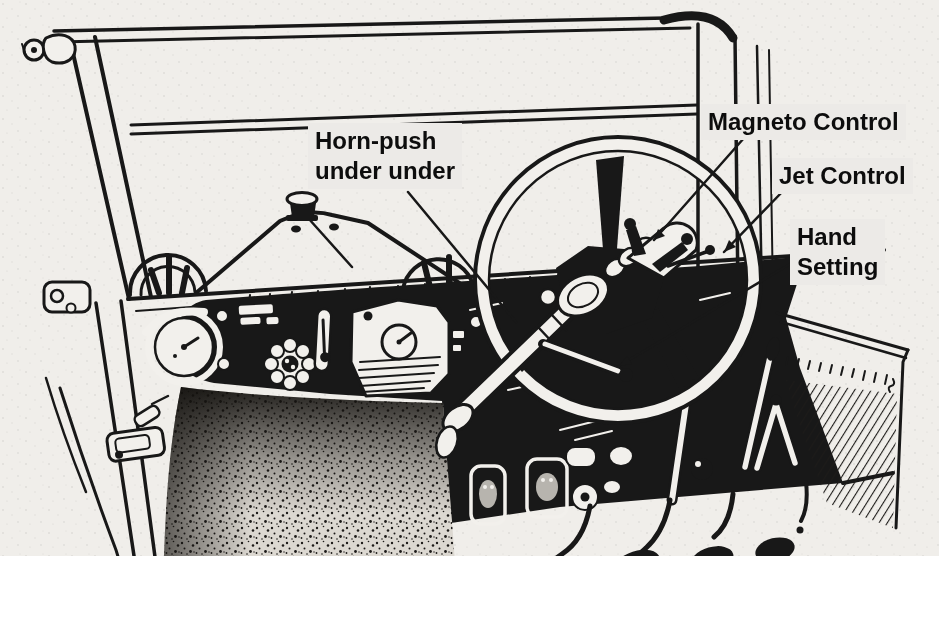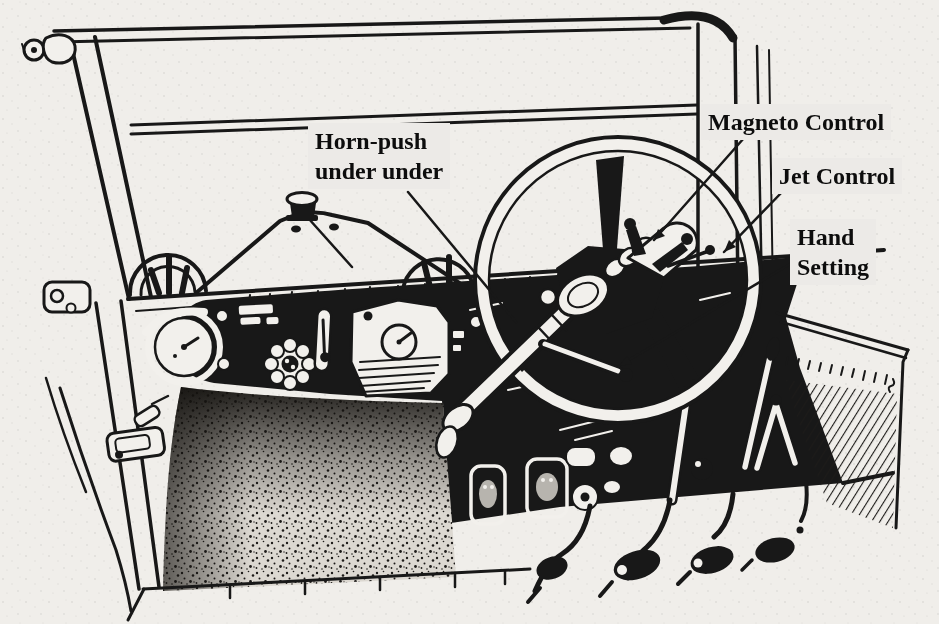--- a/index.html
+++ b/index.html
@@ -1,20 +1,20 @@
 <!DOCTYPE html>
 <html style="--paper: #f0eeea; --ink: #181818; --label-bg: #eceae7; --text: #0d0d0d; --plate: #f2f0ec;"><head>
 <meta charset="utf-8">
 <style>
   :root{
     --paper:#f0eeea; --ink:#181818; --label-bg:#eceae7; --text:#0d0d0d; --plate:#f2f0ec;
   }
   html,body{margin:0;padding:0;background:#fff;}
-  .stage{position:relative;width:939px;height:624px;background:var(--paper);overflow:hidden;
-         font-family:Liberation Serif, serif;}
+  .stage{position:relative;width:939px;height:556px;background:var(--paper);overflow:hidden;
+         font-family:Liberation Sans, sans-serif;}
   .stage svg{position:absolute;left:0;top:0;}
   svg *{stroke-linecap:round;stroke-linejoin:round;}
   .k{stroke:var(--ink);fill:none;}
   .kf{fill:var(--ink);stroke:none;}
   .w{fill:var(--plate);stroke:none;}
   .wk{fill:var(--plate);stroke:var(--ink);}
   .wl{stroke:var(--plate);fill:none;}
   .lbl{position:absolute;background:var(--label-bg);color:var(--text);
        font-weight:bold;font-size:24px;line-height:30px;padding:3px 7px;white-space:nowrap;}
 </style>

